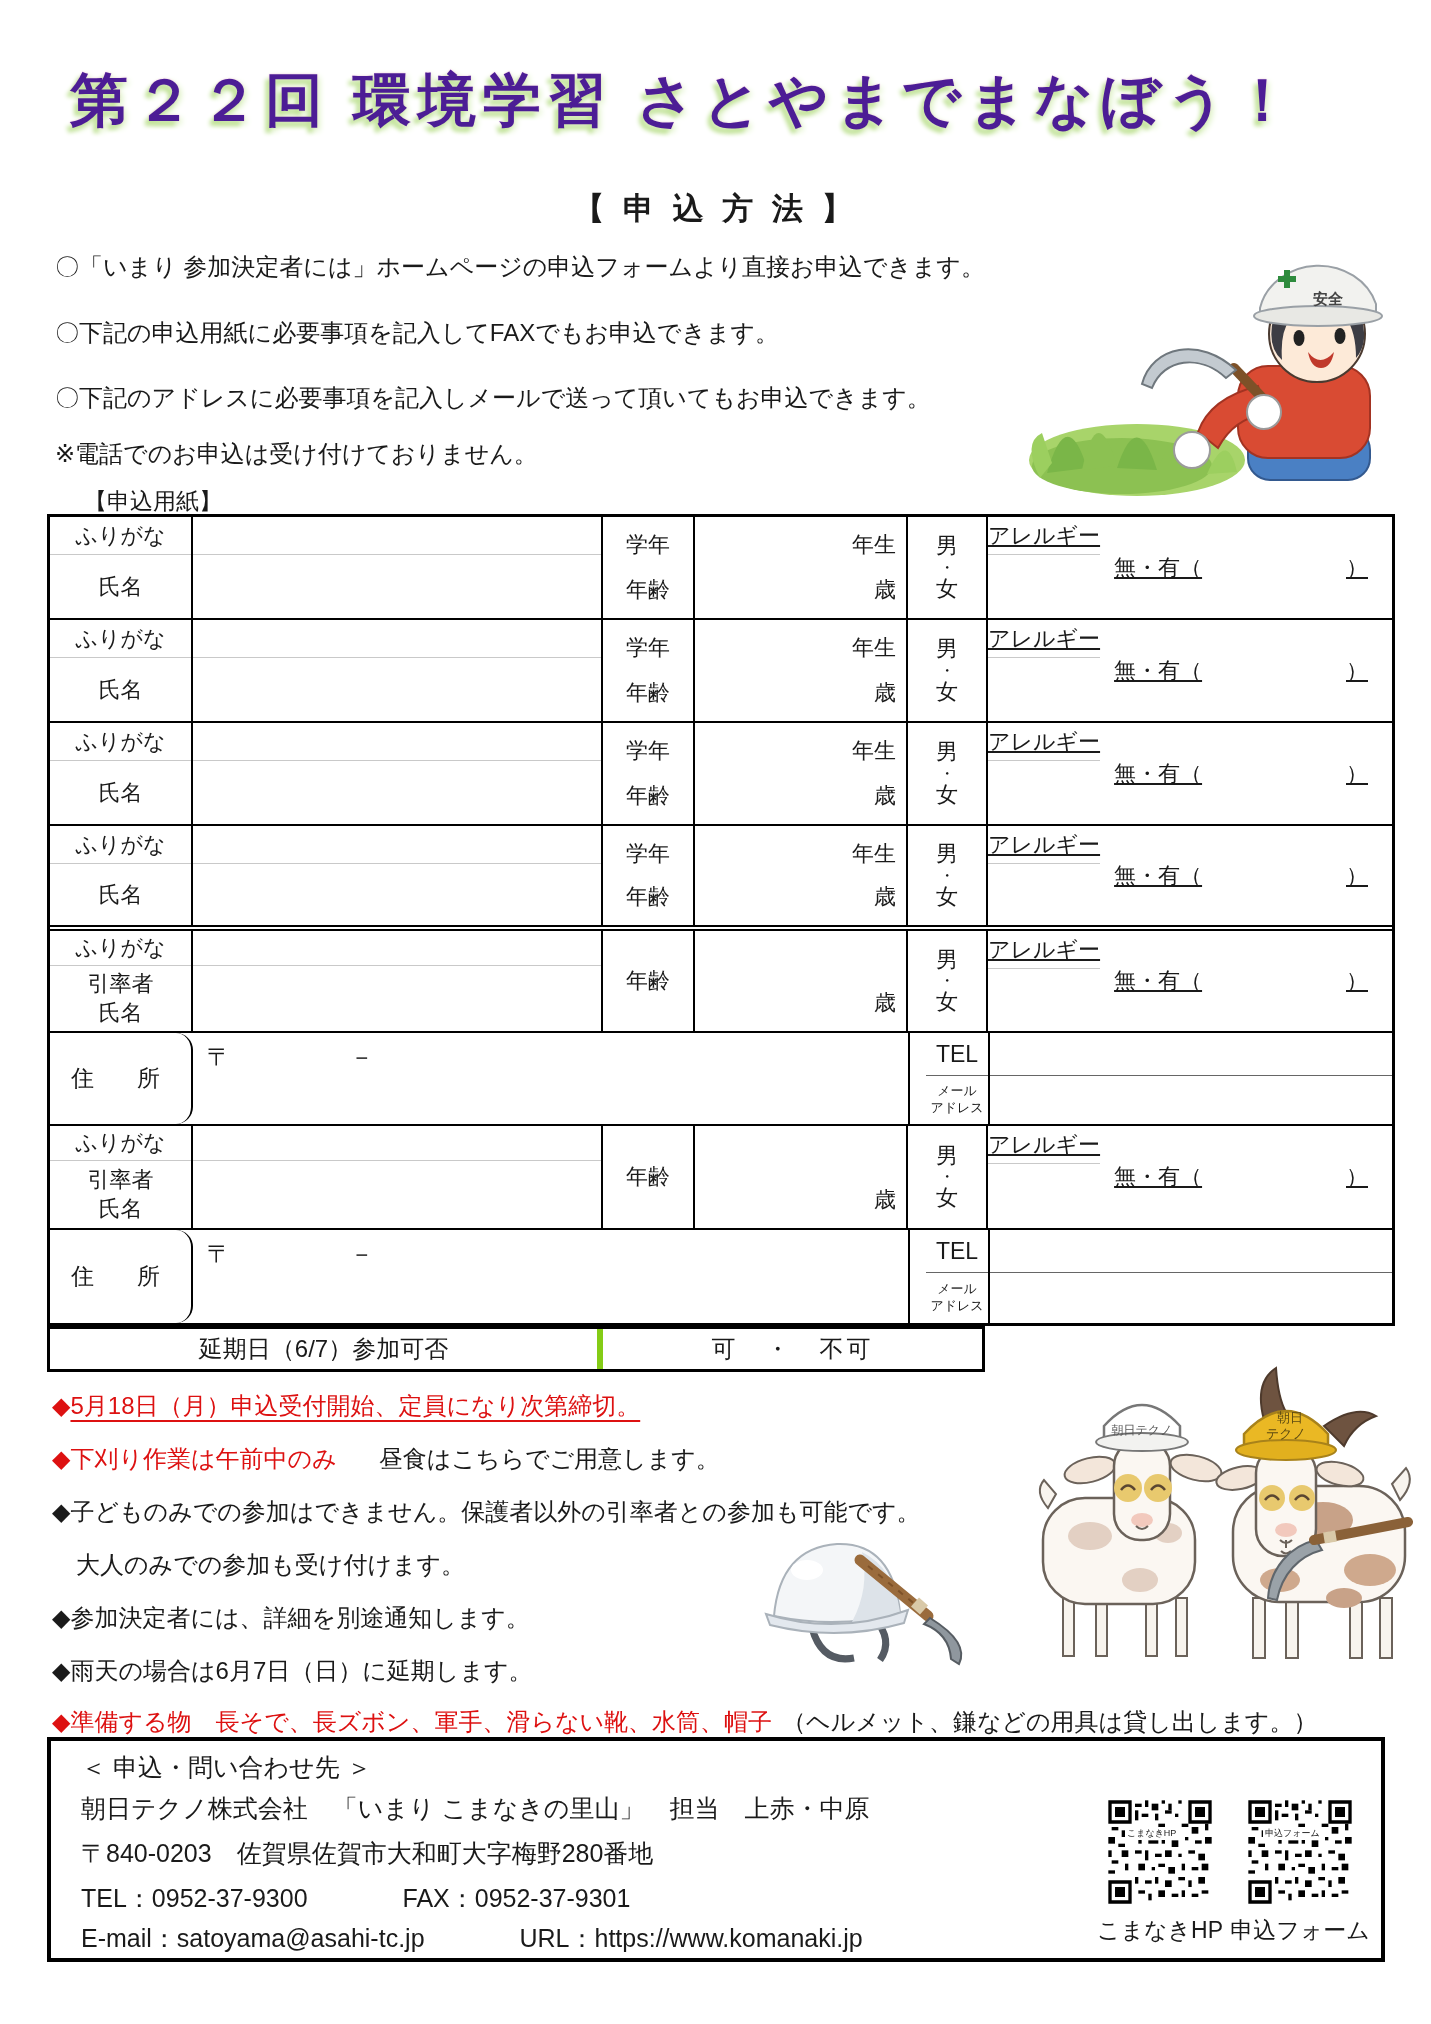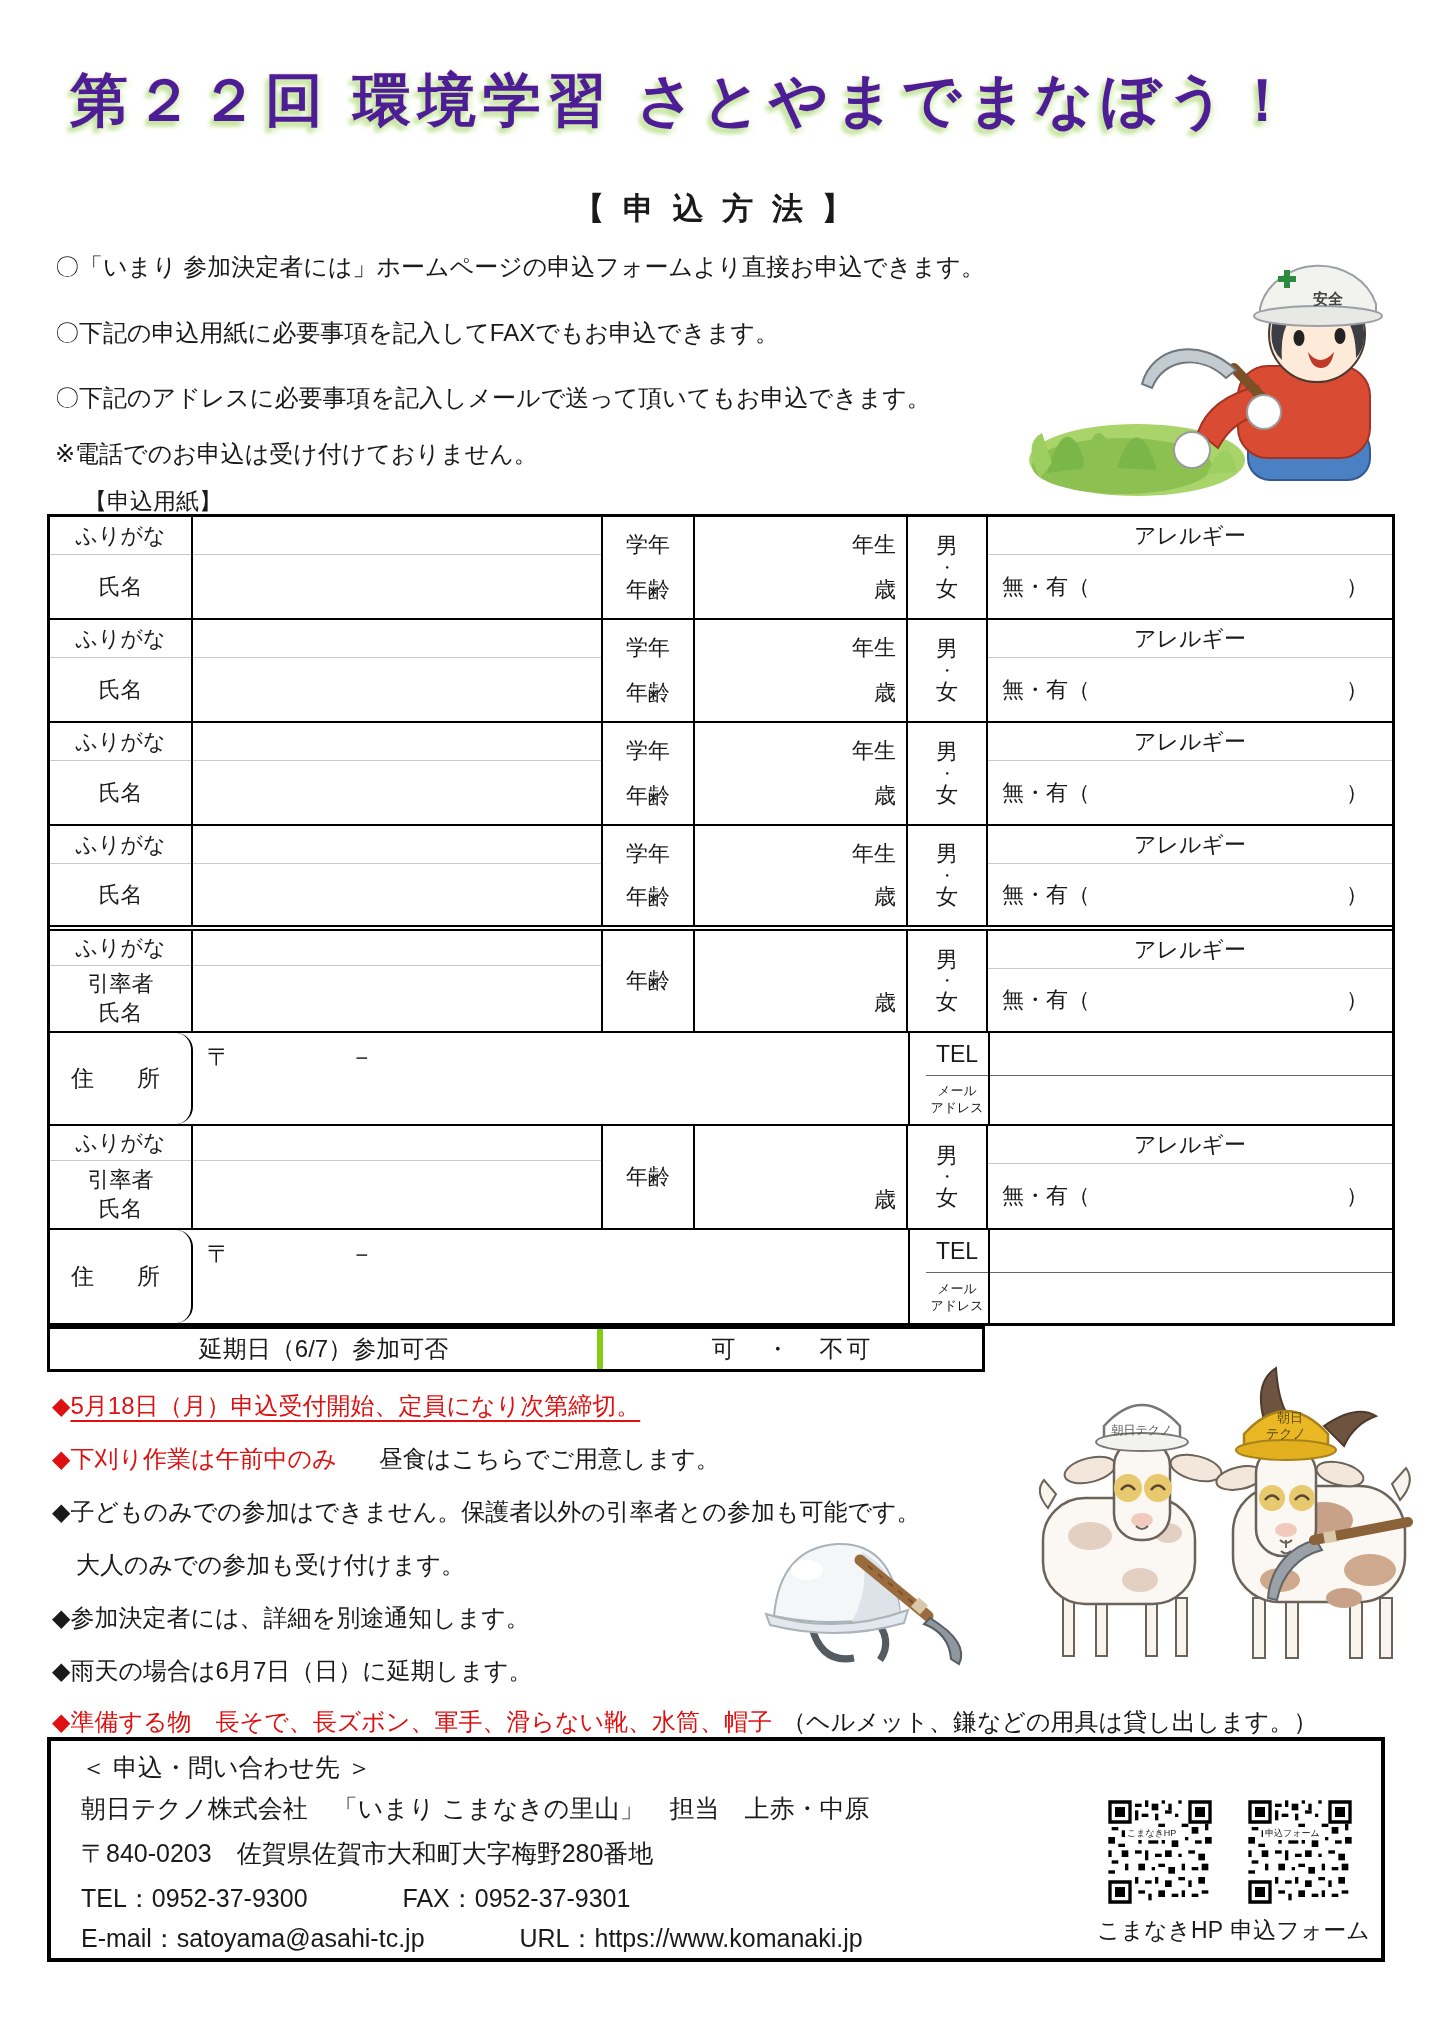--- a/index.html
+++ b/index.html
@@ -30,21 +30,21 @@
   .addr-row{height:93px;}
   .c-label{width:143px;display:flex;flex-direction:column;}
   .c-input{width:410px;display:flex;flex-direction:column;}
   .c-grade{width:92px;display:flex;flex-direction:column;justify-content:space-between;
            align-items:center;padding:13px 0;font-size:22px;box-sizing:border-box;}
   .c-value{width:213px;display:flex;flex-direction:column;justify-content:space-between;
            align-items:flex-end;padding:13px 10px;font-size:22px;box-sizing:border-box;}
   .c-gender{width:80px;display:flex;flex-direction:column;justify-content:center;
             align-items:center;font-size:22px;line-height:1.2;}
   .c-gender .dot{font-size:16px;line-height:1;}
-  .c-allergy{flex:1;display:flex;flex-direction:column;}
+  .c-allergy{flex:1;display:flex;flex-direction:row;text-decoration:underline;}
   .half-top{height:38px;border-bottom:1px solid #c9c9c9;display:flex;align-items:center;
             justify-content:center;font-size:22px;box-sizing:border-box;}
   .half-bot{flex:1;display:flex;align-items:center;justify-content:center;font-size:22px;}
   .l-row .half-top{height:35px;}
   .leader-name{flex:1;display:flex;flex-direction:column;align-items:center;
                justify-content:center;font-size:22px;line-height:1.3;}
   .l-row .c-grade{justify-content:center;}
   .l-row .c-value{justify-content:flex-end;}
   .a-head{height:38px;border-bottom:1px solid #c9c9c9;display:flex;align-items:center;
           justify-content:center;font-size:22px;box-sizing:border-box;}

